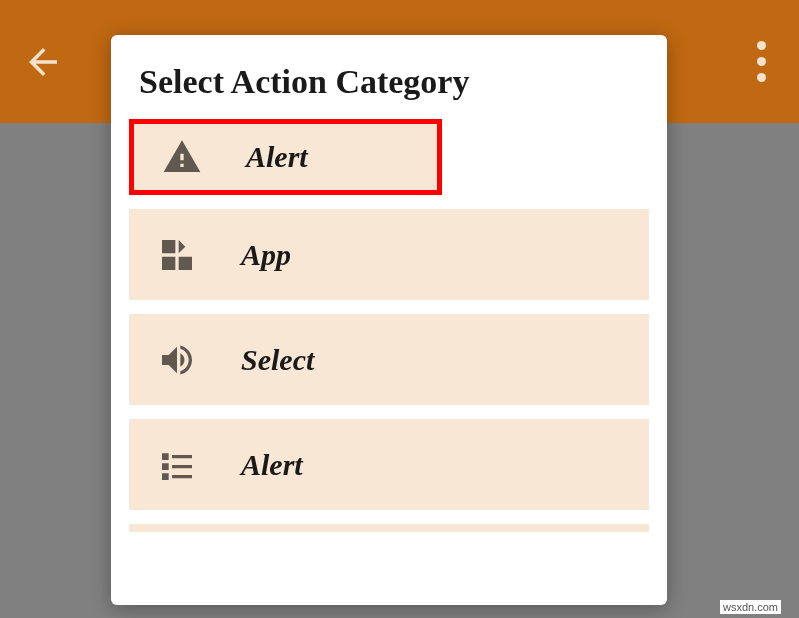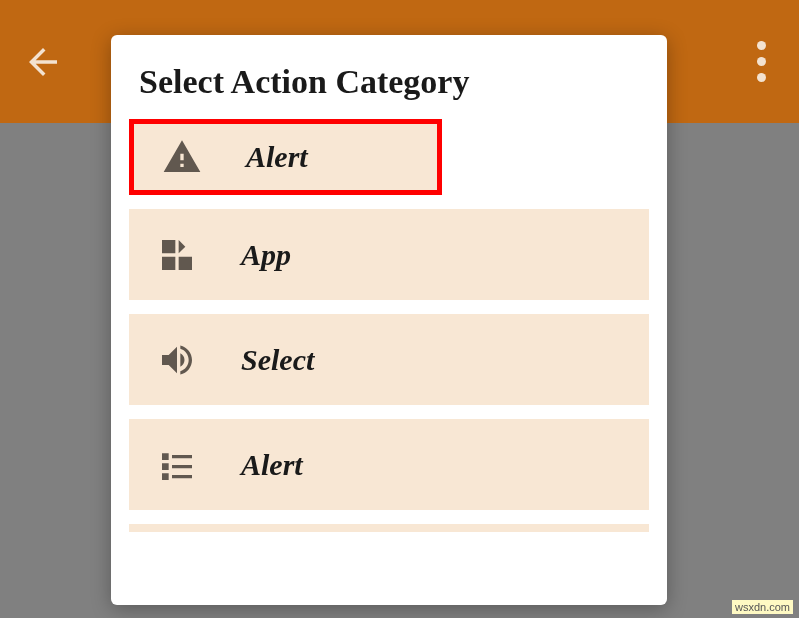--- a/index.html
+++ b/index.html
@@ -121,25 +121,25 @@
       font-family: 'Comic Sans MS', cursive;
       margin-left: 28px;
     }
     .list-item-partial {
       background: #f8e7d4;
       height: 8px;
     }
     .watermark {
       position: absolute;
       bottom: 4px;
-      right: 6px;
+      right: 18px;
       font-family: Arial, sans-serif;
       font-size: 11px;
       color: #555;
-      background: #fef9c3;
+      background: #ffffff;
       padding: 1px 3px;
     }
   </style>
 </head>
 <body>
 
 <div class="header-bar">
   <div class="back-btn">
     <svg viewBox="0 0 24 24">
       <path d="M20 11H7.83l5.59-5.59L12 4l-8 8 8 8 1.41-1.41L7.83 13H20v-2z"></path>

